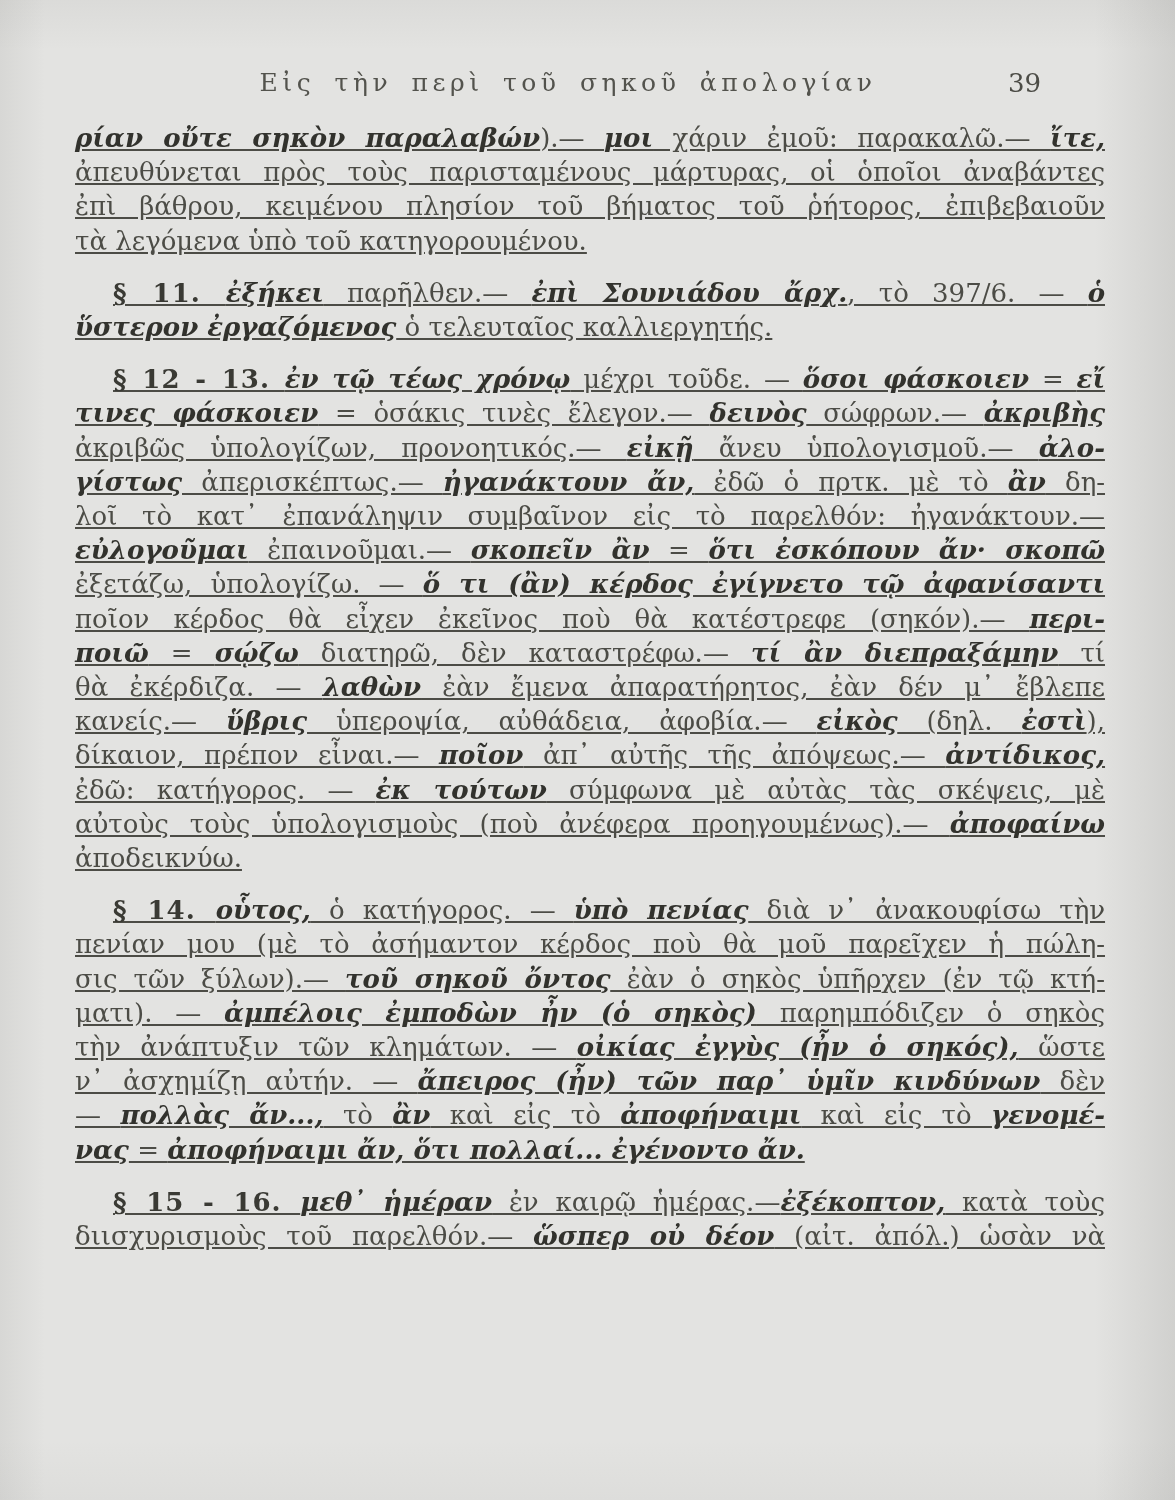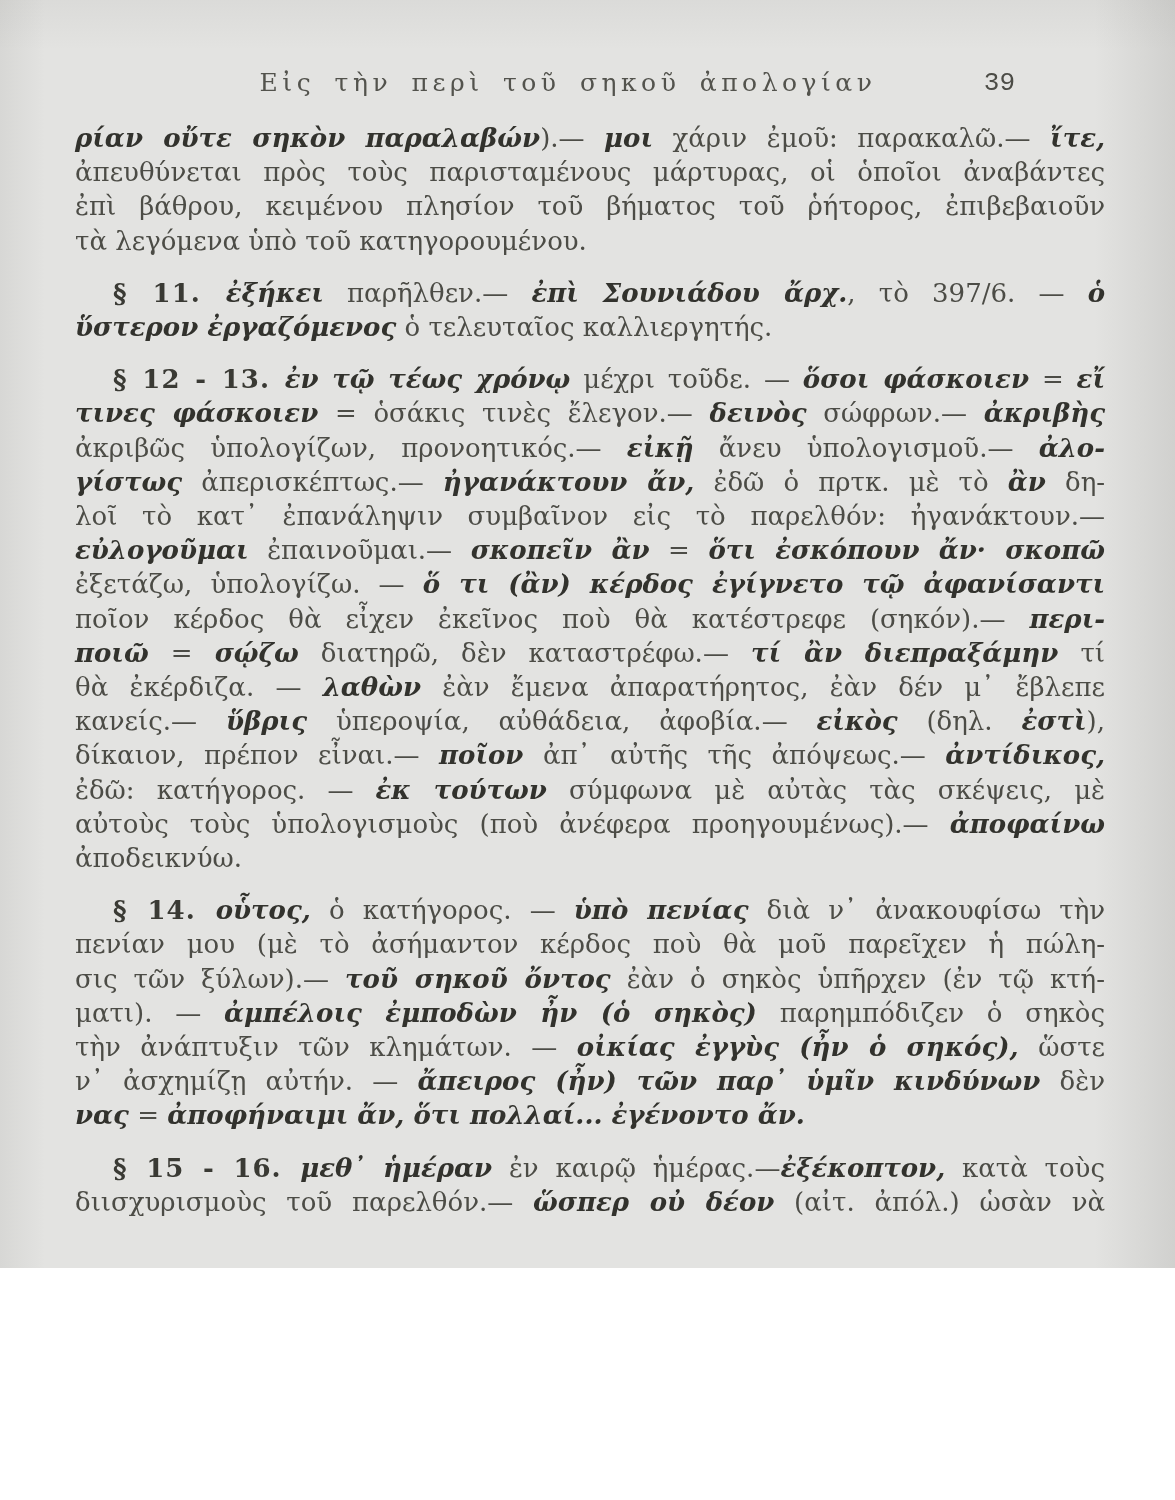--- a/index.html
+++ b/index.html
@@ -1,19 +1,19 @@
 <!DOCTYPE html>
 <html><head>
 <meta charset="utf-8">
 <style>
   html, body { margin: 0; padding: 0; }
   .page {
     position: relative;
     width: 1175px;
-    height: 1268px;
+    height: 1500px;
     overflow: hidden;
     background-color: #e3e3e1;
     background-image:
       linear-gradient(to right, rgba(110,110,106,0.10), rgba(0,0,0,0) 45px, rgba(0,0,0,0) 1095px, rgba(95,95,92,0.14)),
       linear-gradient(to bottom, rgba(110,110,106,0.07), rgba(0,0,0,0) 50px, rgba(0,0,0,0) 1440px, rgba(110,110,106,0.05));
     font-family: "DejaVu Serif", "Liberation Serif", serif;
     color: #4c4c46;
   }
   .header {
     position: absolute;
@@ -26,31 +26,31 @@
     padding-right: 44px;
     font-size: 25px;
     line-height: 30px;
     letter-spacing: 4.5px;
     word-spacing: 7px;
     color: #53534d;
   }
   .page-number {
     position: absolute;
     top: 0;
-    right: 90px;
+    right: 64px;
     font-size: 26px;
     line-height: 30px;
     color: #4c4c46;
-    font-family: Liberation Mono, monospace;
   }
   .text-block {
     position: absolute;
     top: 121px;
     left: 75px;
     width: 1030px;
+    text-decoration: underline;
   }
   .para { margin: 0; }
   .para + .para { margin-top: 18px; }
   .line {
     font-size: 26px;
     line-height: 34.2px;
     text-align: justify;
     text-align-last: justify;
     white-space: normal;
   }
@@ -103,20 +103,21 @@
         <div class="line"><span>αὐτοὺς τοὺς ὑπολογισμοὺς (ποὺ ἀνέφερα προηγουμένως).— </span><span class="lem">ἀποφαίνω</span></div>
         <div class="line last"><span>ἀποδεικνύω.</span></div>
       </div>
       <div class="para">
         <div class="line indent"><span class="sec">§ 14. </span><span class="lem">οὗτος,</span><span> ὁ κατήγορος. — </span><span class="lem">ὑπὸ πενίας</span><span> διὰ ν᾽ ἀνακουφίσω τὴν</span></div>
         <div class="line"><span>πενίαν μου (μὲ τὸ ἀσήμαντον κέρδος ποὺ θὰ μοῦ παρεῖχεν ἡ πώλη-</span></div>
         <div class="line"><span>σις τῶν ξύλων).— </span><span class="lem">τοῦ σηκοῦ ὄντος</span><span> ἐὰν ὁ σηκὸς ὑπῆρχεν (ἐν τῷ κτή-</span></div>
         <div class="line"><span>ματι). — </span><span class="lem">ἀμπέλοις ἐμποδὼν ἦν (ὁ σηκὸς)</span><span> παρημπόδιζεν ὁ σηκὸς</span></div>
         <div class="line"><span>τὴν ἀνάπτυξιν τῶν κλημάτων. — </span><span class="lem">οἰκίας ἐγγὺς (ἦν ὁ σηκός),</span><span> ὥστε</span></div>
         <div class="line"><span>ν᾽ ἀσχημίζῃ αὐτήν. — </span><span class="lem">ἄπειρος (ἦν) τῶν παρ᾽ ὑμῖν κινδύνων</span><span> δὲν</span></div>
+        <div class="line"><span>— </span><span class="lem">πολλὰς ἄν...,</span><span> τὸ </span><span class="lem">ἂν</span><span> καὶ εἰς τὸ </span><span class="lem">ἀποφήναιμι</span><span> καὶ εἰς τὸ </span><span class="lem">γενομέ-</span></div>
         <div class="line last"><span class="lem">νας</span><span> = </span><span class="lem">ἀποφήναιμι ἄν, ὅτι πολλαί... ἐγένοντο ἄν.</span></div>
       </div>
       <div class="para">
         <div class="line indent"><span class="sec">§ 15 - 16. </span><span class="lem">μεθ᾽ ἡμέραν</span><span> ἐν καιρῷ ἡμέρας.—</span><span class="lem">ἐξέκοπτον,</span><span> κατὰ τοὺς</span></div>
         <div class="line"><span>διισχυρισμοὺς τοῦ παρελθόν.— </span><span class="lem">ὥσπερ οὐ δέον</span><span> (αἰτ. ἀπόλ.) ὡσὰν νὰ</span></div>
       </div>
     </div>
 </div>
 
 </body></html>

